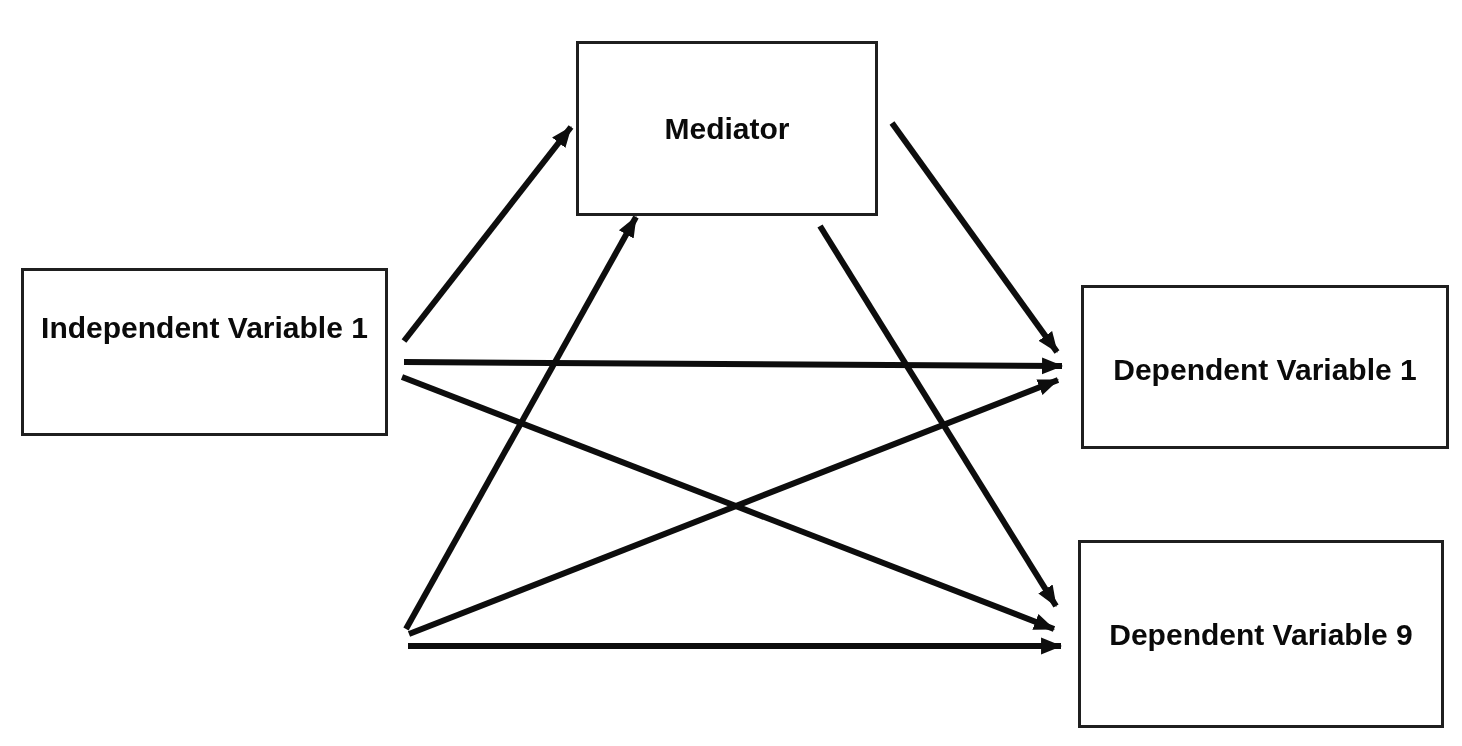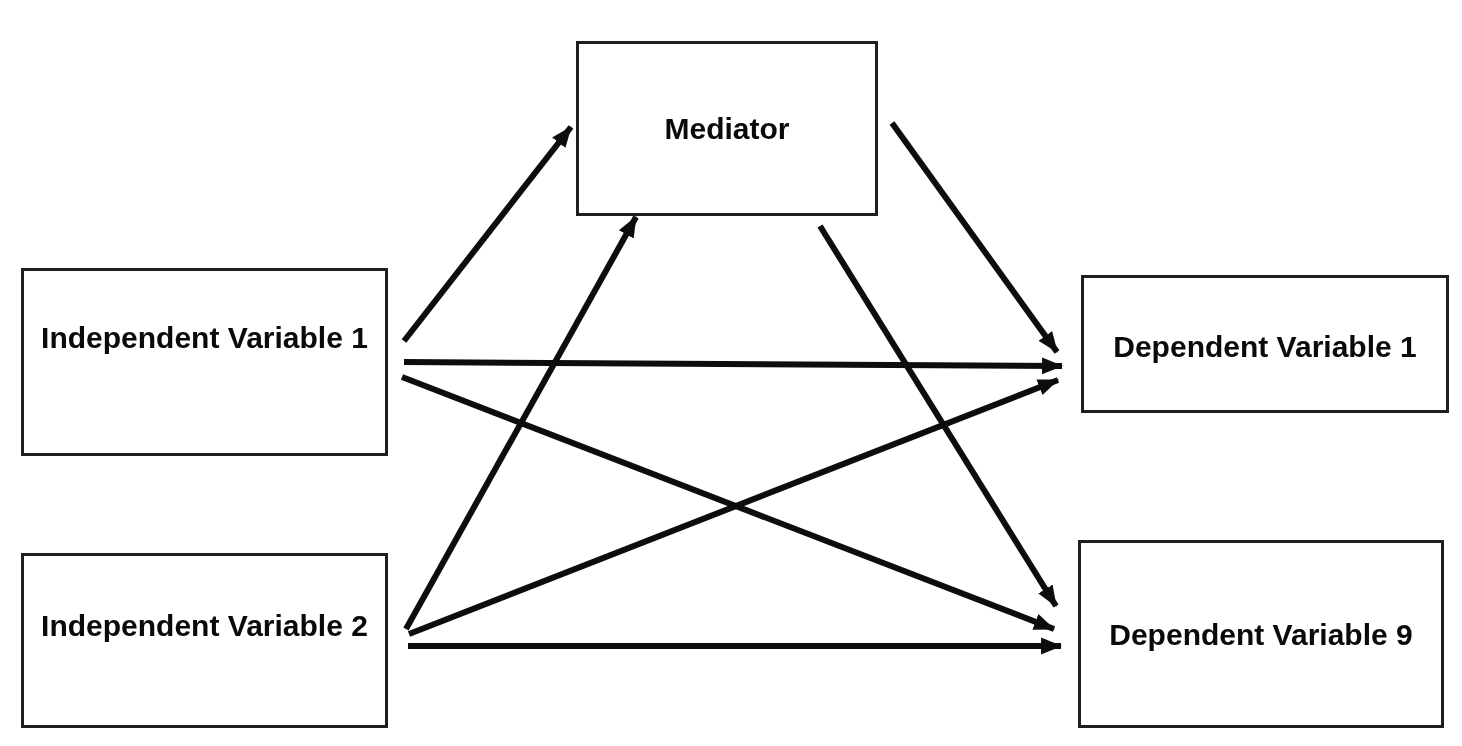--- a/index.html
+++ b/index.html
@@ -35,23 +35,23 @@
     text-align: center;
   }
   .node .label {
     font-weight: bold;
     font-size: 30px;
     color: #0a0a0a;
     letter-spacing: 0px;
     white-space: nowrap;
   }
   #node-mediator { left: 576px; top: 41px;  width: 302px; height: 175px; }
-  #node-iv1      { left: 21px;  top: 268px; width: 367px; height: 188px; }
+  #node-iv1      { left: 21px;  top: 268px; width: 367px; height: 168px; }
   #node-iv2      { left: 21px;  top: 553px; width: 367px; height: 175px; }
-  #node-dv1      { left: 1081px;top: 275px; width: 368px; height: 138px; }
+  #node-dv1      { left: 1081px;top: 285px; width: 368px; height: 164px; }
   #node-dv2      { left: 1078px;top: 540px; width: 366px; height: 188px; }
 
   #node-mediator .label { transform: translateY(0px); }
   #node-iv1 .label      { transform: translateY(-24px); }
   #node-iv2 .label      { transform: translateY(-15px); }
   #node-dv1 .label      { transform: translateY(3px); }
   #node-dv2 .label      { transform: translateY(1px); }
 </style>
 </head>
 <body>
@@ -75,23 +75,20 @@
     </svg>
 
   <div class="node" id="node-mediator">
     <span class="label">Mediator</span>
   </div>
 
   <div class="node" id="node-iv1">
     <span class="label">Independent Variable 1</span>
   </div>
 
-  <div class="node" id="node-iv2">
-    <span class="label">Independent Variable 2</span>
-  </div>
 
   <div class="node" id="node-dv1">
     <span class="label">Dependent Variable 1</span>
   </div>
 
   <div class="node" id="node-dv2">
     <span class="label">Dependent Variable 9</span>
   </div>
 
 </div>

